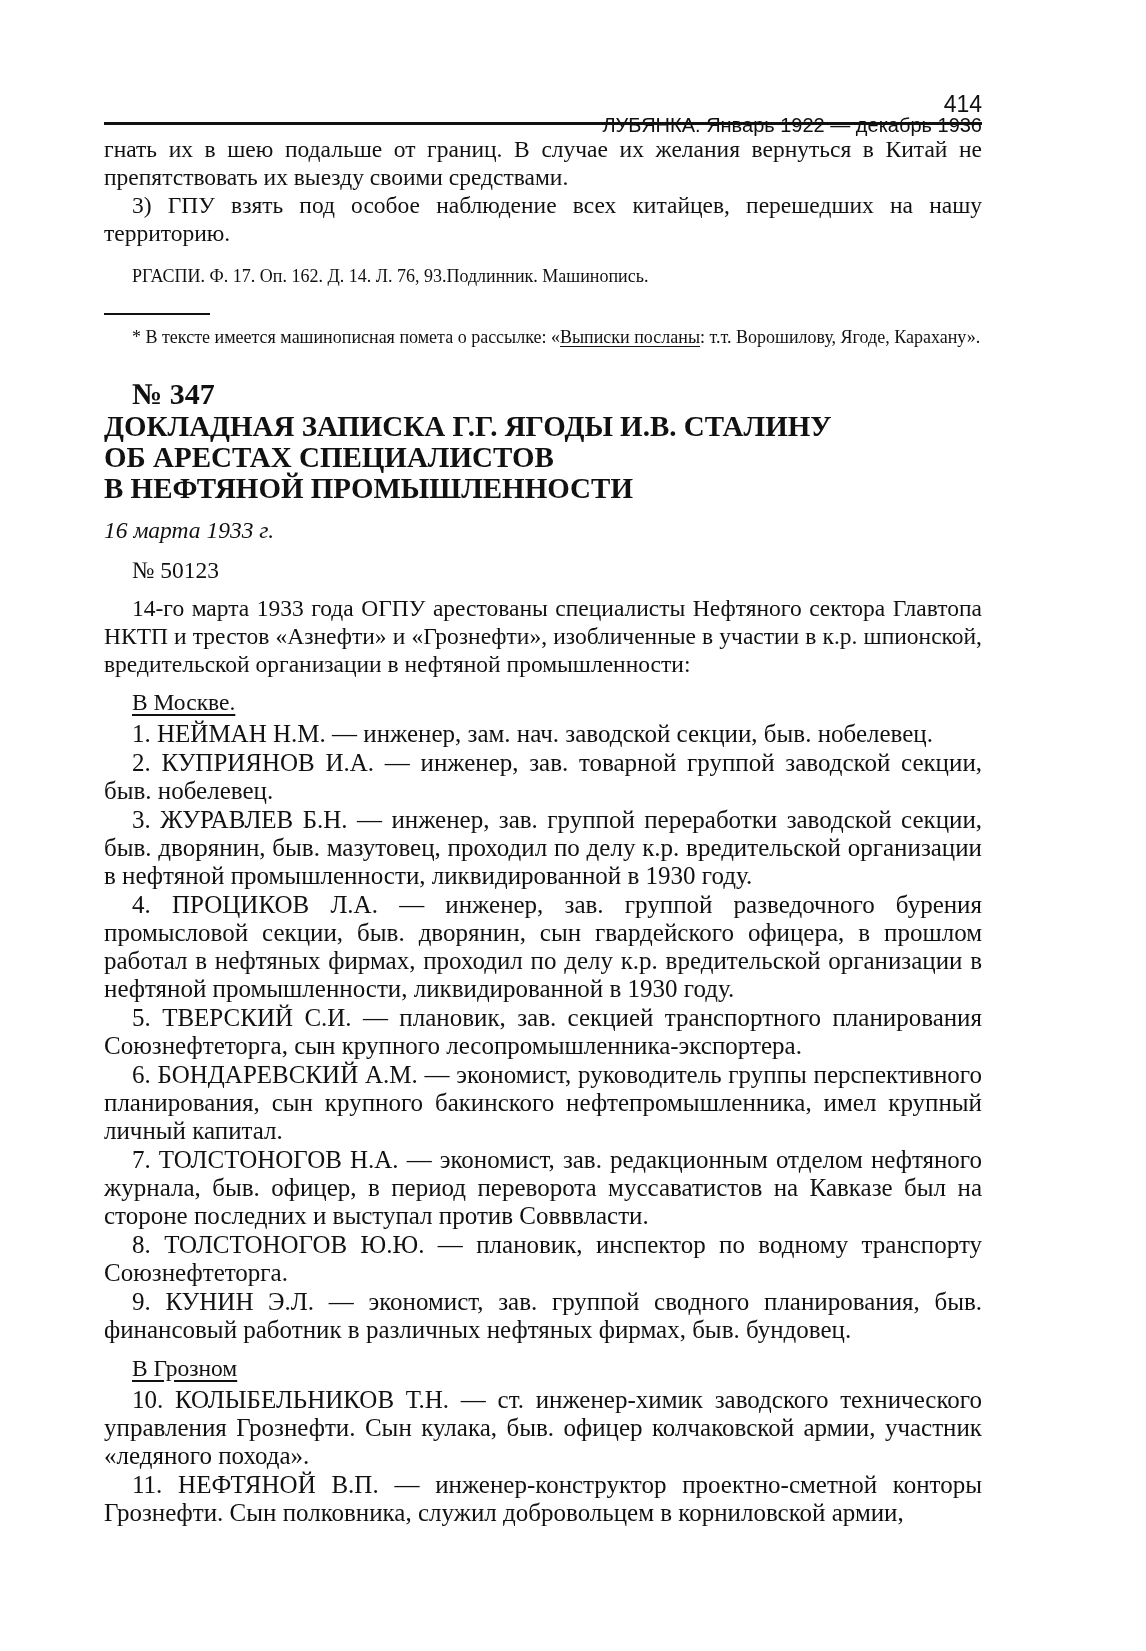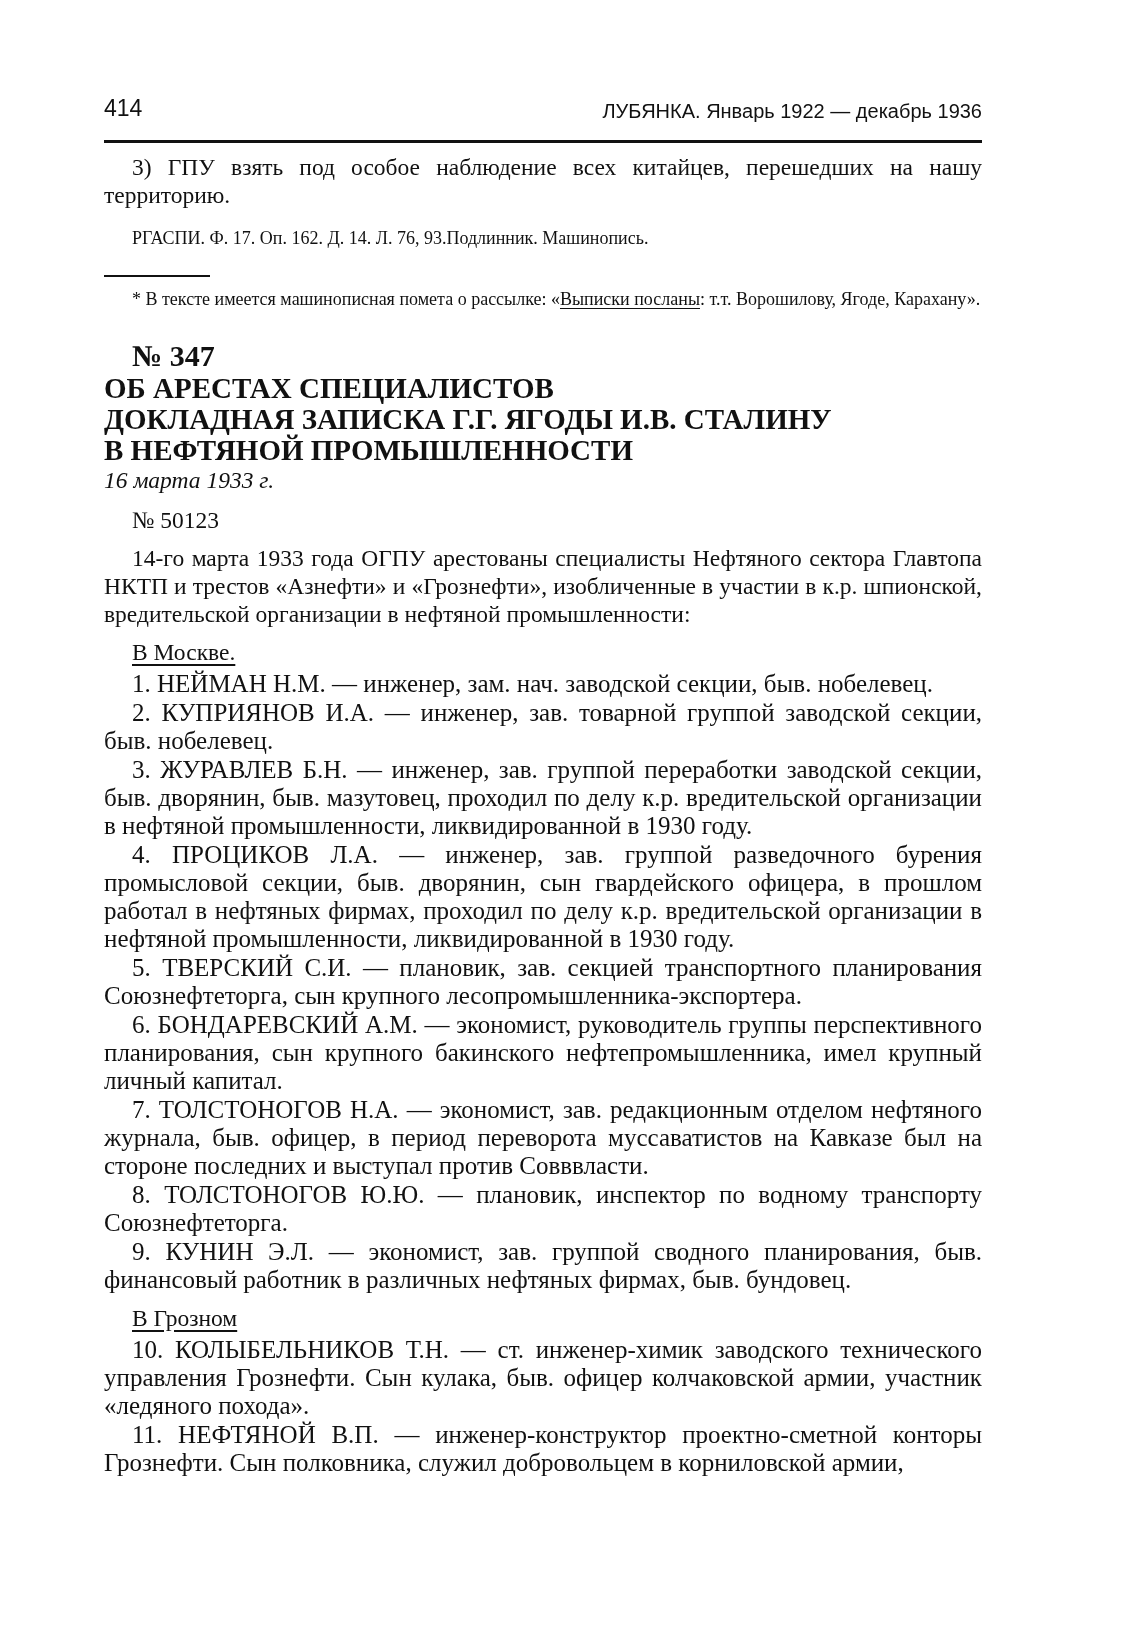--- a/index.html
+++ b/index.html
@@ -1,60 +1,61 @@
 <!DOCTYPE html>
 <html><head>
   <meta charset="utf-8">
   <style>
     html, body { margin: 0; padding: 0; background: #ffffff; }
     body { width: 1146px; height: 1651px; position: relative; overflow: hidden; color: #111111; }
     .page { position: absolute; left: 104px; top: 92px; width: 878px; }
-    .running-head { display: flex; justify-content: space-between; align-items: flex-end; height: 28px; border-bottom: 3px solid #111; padding-bottom: 20px; font-family: "Liberation Sans", sans-serif; }
+    .running-head { display: flex; justify-content: space-between; align-items: flex-end; height: 28px; border-bottom: 3px solid #111; padding-bottom: 2px; font-family: "Liberation Sans", sans-serif; flex-direction: column; }
     .page-number { font-size: 23px; font-weight: normal; line-height: 24px; }
     .book-title { font-size: 20px; line-height: 18px; }
     .serif { font-family: "Liberation Serif", serif; }
     .body-text { font-size: 23.5px; line-height: 28px; text-align: justify; margin: 0; }
     .indent { text-indent: 28px; }
     .archive-ref { font-size: 18px; line-height: 22px; margin-top: 18px; text-indent: 28px; }
     .footnote-rule { width: 106px; border-top: 2px solid #111; margin-top: 26px; }
     .footnote { font-size: 18px; line-height: 24px; margin-top: 10px; text-indent: 28px; text-align: justify; }
     .u { text-decoration: underline; text-underline-offset: 3px; }
     .doc-number { font-size: 30px; font-weight: bold; line-height: 34px; margin-top: 28px; padding-left: 28px; }
     .doc-title { font-size: 29px; font-weight: bold; line-height: 31px; margin: 0; }
-    .doc-date { font-size: 23.5px; font-style: italic; line-height: 28px; }
+    .doc-date { font-size: 23.5px; font-style: italic; line-height: 28px; margin-top: 12px; }
     .out-number { font-size: 23.5px; line-height: 28px; margin-top: 12px; padding-left: 28px; }
     .intro { margin-top: 10px; }
     .city-heading { font-size: 23.5px; line-height: 28px; margin-top: 10px; padding-left: 28px; }
     .city-heading span { text-decoration: underline; text-underline-offset: 4px; }
     .arrest-list { list-style: none; margin: 4px 0 0 0; padding: 0; }
     .arrest-item { font-size: 25px; line-height: 28px; text-align: justify; text-indent: 28px; margin: 0 0 1px 0; }
   </style>
 </head>
 <body>
 
 <div class="page">
 
   <div class="running-head">
     <span class="page-number">414</span>
     <span class="book-title">ЛУБЯНКА. Январь 1922 — декабрь 1936</span>
   </div>
 
   <div class="serif" style="margin-top:10px;">
+    <p class="body-text">гнать их в шею подальше от границ. В случае их желания вернуться в Китай не препятствовать их выезду своими средствами.</p>
     <p class="body-text indent">3) ГПУ взять под особое наблюдение всех китайцев, перешедших на нашу территорию.</p>
   </div>
 
   <p class="serif archive-ref">РГАСПИ. Ф. 17. Оп. 162. Д. 14. Л. 76, 93.Подлинник. Машинопись.</p>
 
   <div class="footnote-rule"></div>
   <p class="serif footnote"><span>*</span> <span>В тексте имеется машинописная помета о рассылке: «</span><span class="u">Выписки посланы</span><span>: т.т. Ворошилову, Ягоде, Карахану».</span></p>
 
   <div class="serif doc-number">№ 347</div>
   <div>
+    <p class="serif doc-title">ДОКЛАДНАЯ ЗАПИСКА Г.Г. ЯГОДЫ И.В. СТАЛИНУ</p>
     <p class="serif doc-title">ОБ АРЕСТАХ СПЕЦИАЛИСТОВ</p>
-    <p class="serif doc-title">ДОКЛАДНАЯ ЗАПИСКА Г.Г. ЯГОДЫ И.В. СТАЛИНУ</p>
     <p class="serif doc-title">В НЕФТЯНОЙ ПРОМЫШЛЕННОСТИ</p>
   </div>
 
   <div class="serif doc-date">16 марта 1933 г.</div>
   <div class="serif out-number">№ 50123</div>
 
   <p class="serif body-text indent intro">14-го марта 1933 года ОГПУ арестованы специалисты Нефтяного сектора Главтопа НКТП и трестов «Азнефти» и «Грознефти», изобличенные в участии в к.р. шпионской, вредительской организации в нефтяной промышленности:</p>
 
   <div class="serif city-heading"><span>В Москве.</span></div>
   <ul class="serif arrest-list" id="list-0">

